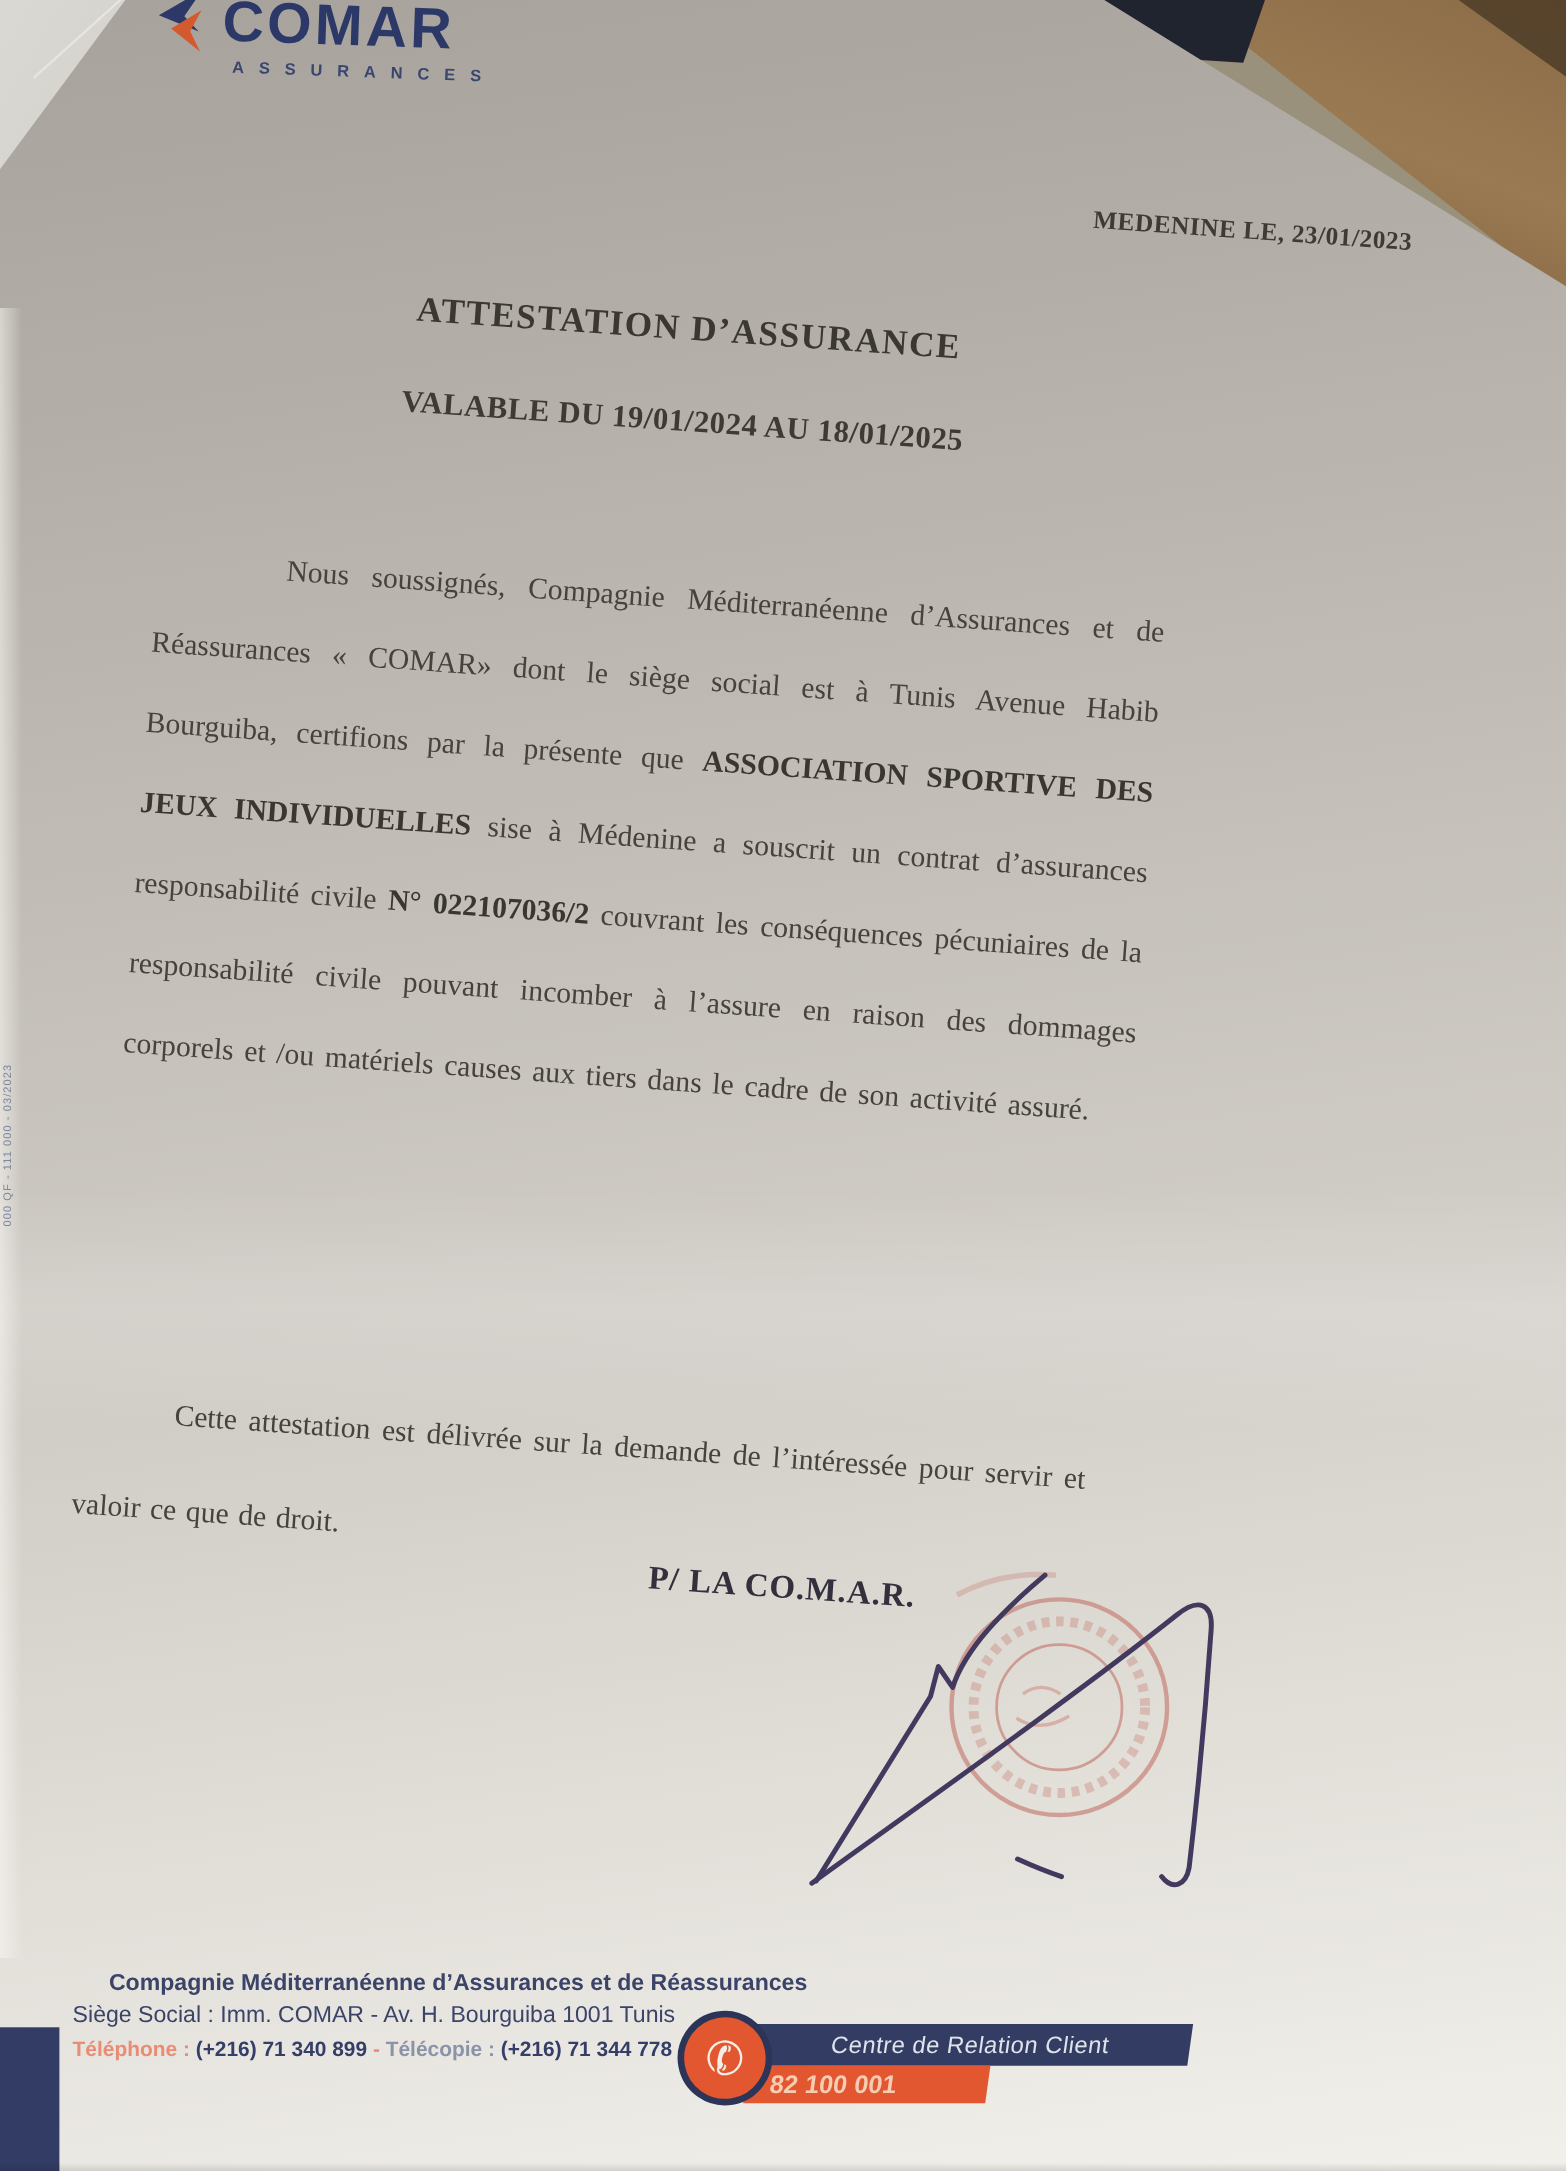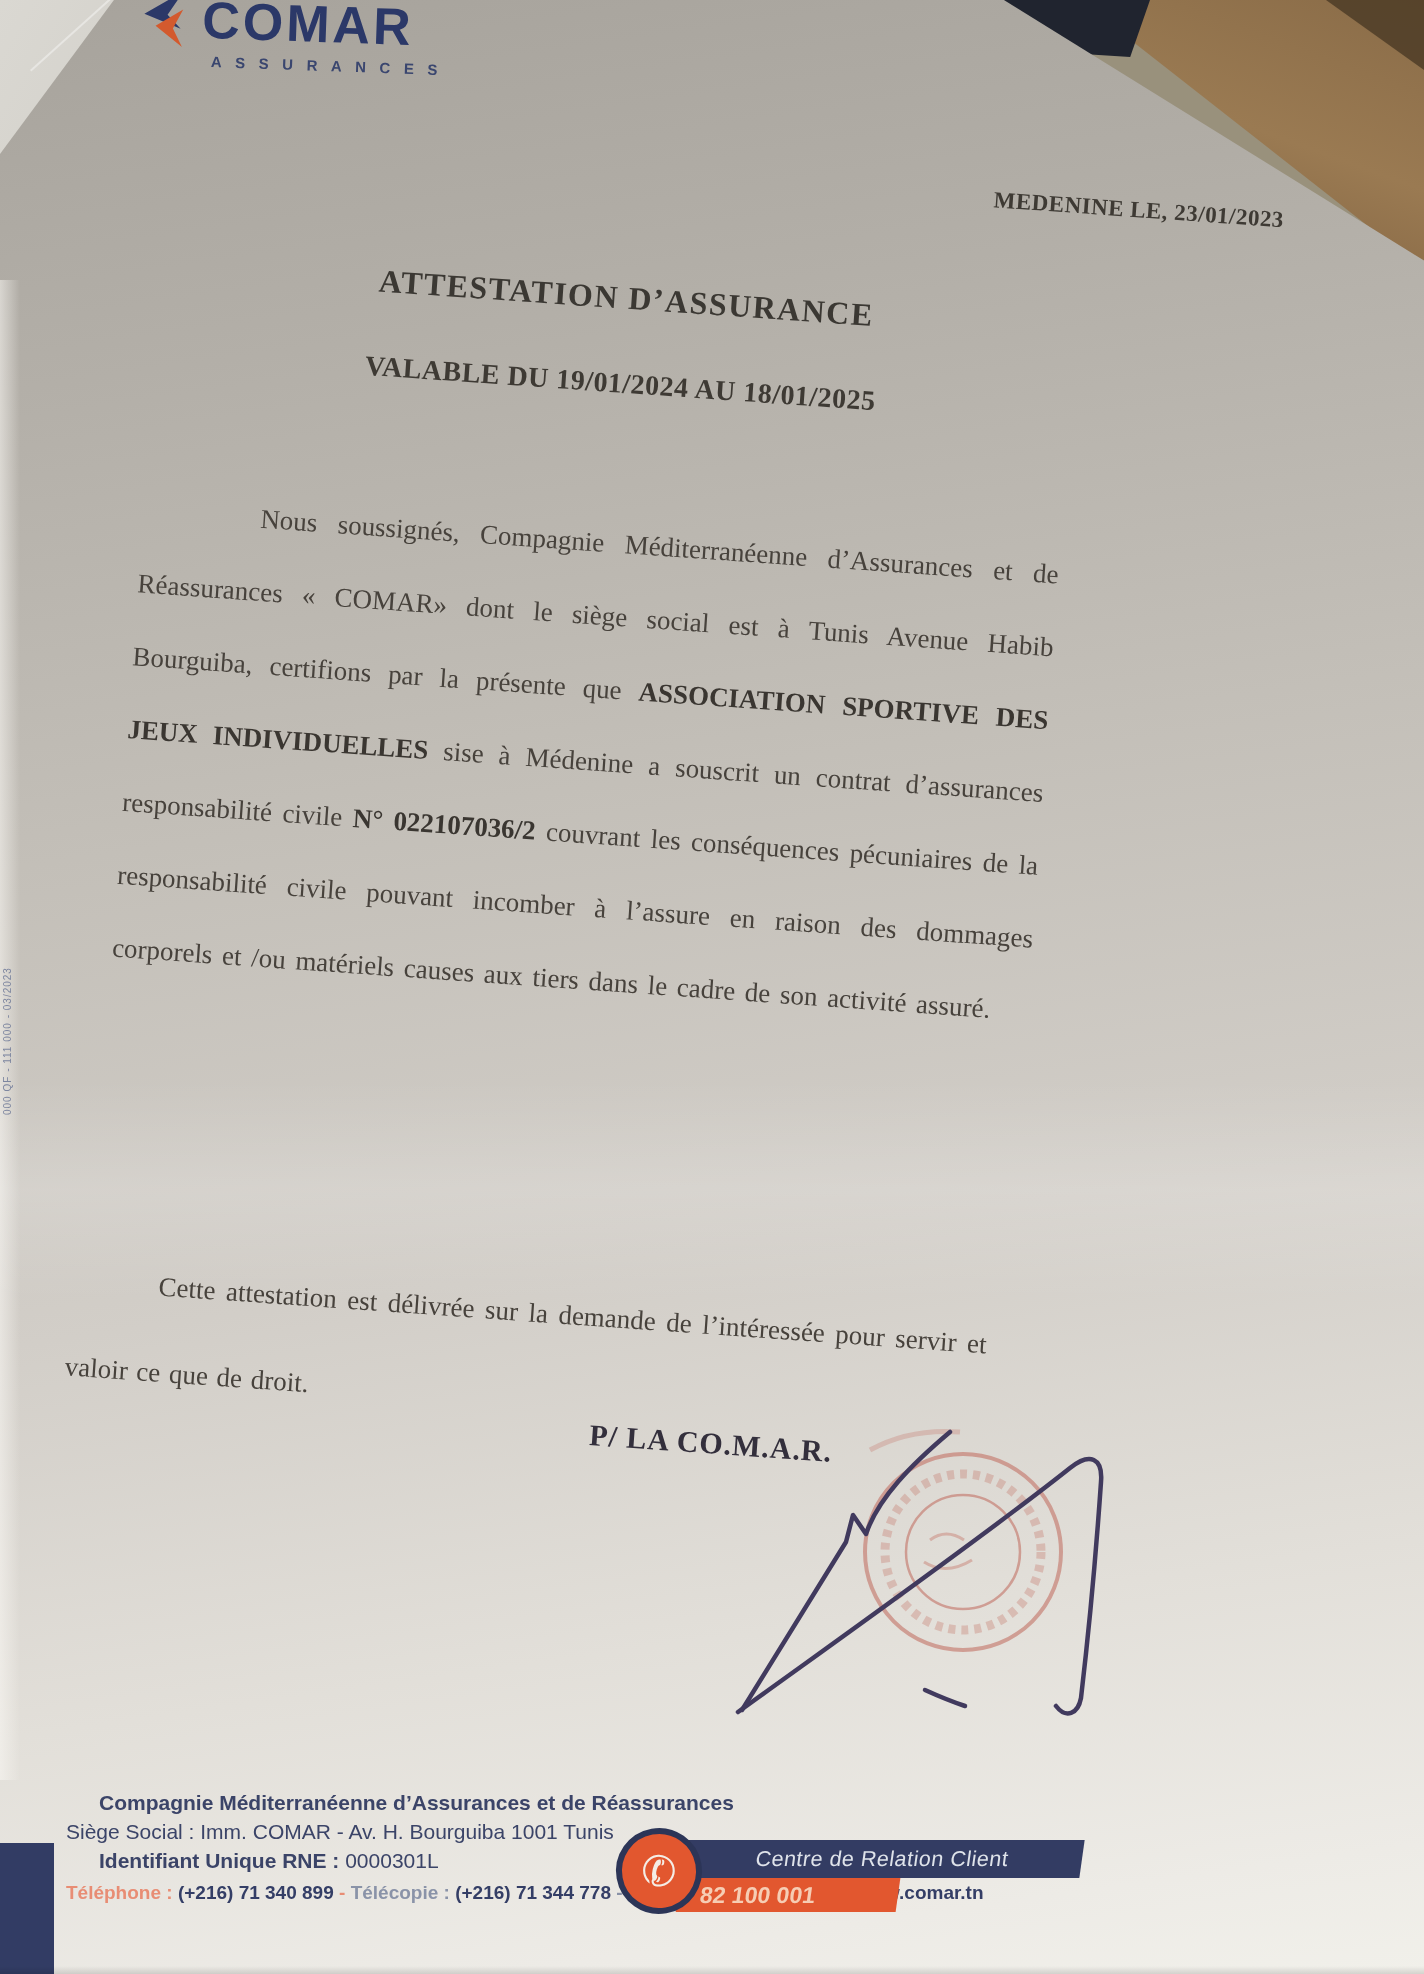--- a/index.html
+++ b/index.html
@@ -165,22 +165,20 @@
       <path d="M118,322 C 212,254 362,148 450,78 C 470,62 483,68 481,92 C 477,150 469,240 461,308 C 458,324 446,329 436,316"></path>
       <path d="M305,300 q22,10 40,16"></path>
     </g>
   </svg>
 
   <div class="footer-bar"></div>
 
   <div class="footer-text">
     <div class="f-bold">Compagnie Méditerranéenne d’Assurances et de Réassurances</div>
     <div>Siège Social : Imm. COMAR - Av. H. Bourguiba 1001 Tunis</div>
-    <div><span class="f-bold">Identifiant Unique RNE :</span>
-      <span>0000301L</span></div>
     <div class="f-contact">
       <span class="lbl-phone">Téléphone :</span>
       <span class="f-num">(+216) 71 340 899</span>
       <span class="lbl-phone">-</span>
       <span class="lbl-fax">Télécopie :</span>
       <span class="f-num">(+216) 71 344 778</span>
       <span class="lbl-fax">-</span>
       <span class="lbl-mail">Courriel :</span>
       <span class="f-num">dg@comar.tn</span>
       <span class="lbl-mail">-</span>

